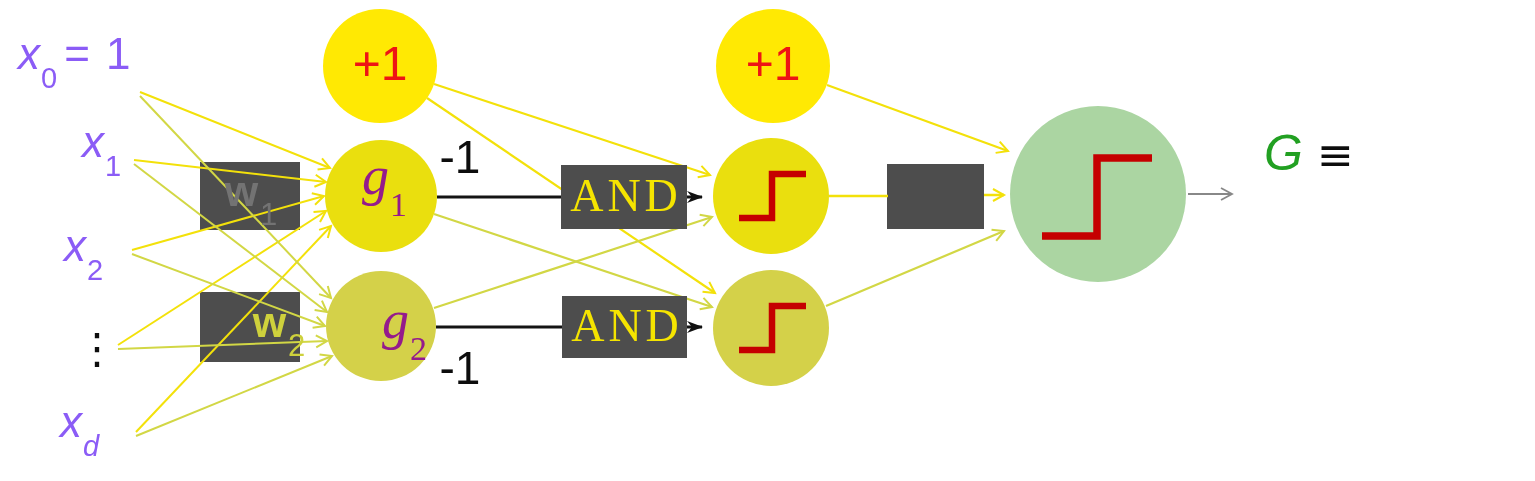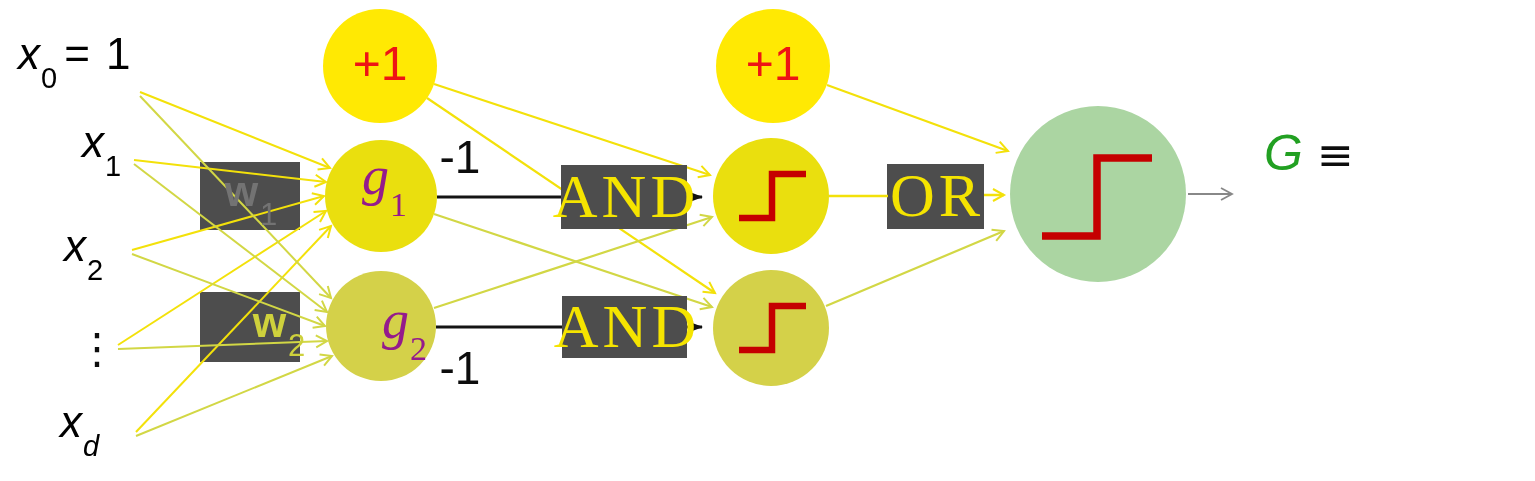--- a/index.html
+++ b/index.html
@@ -4,36 +4,36 @@
 <style>
   html,body{margin:0;padding:0;background:#fff;}
   .stage{
     position:relative;width:1535px;height:481px;background:#ffffff;
     font-family:"Liberation Sans",sans-serif;overflow:hidden;
   }
   .stage svg{position:absolute;left:0;top:0;}
   .lbl{position:absolute;white-space:nowrap;line-height:1;color:#111;}
   .center{transform:translate(-50%,-50%);}
   
-  .input-lbl{font-size:44px;font-style:italic;color:#000000;}
+  .input-lbl{font-size:44px;font-style:italic;color:#8b5cf6;}
   .input-lbl sub{font-size:29px;font-style:normal;position:relative;top:9px;left:1px;}
   .input-lbl sub.it{font-style:italic;}
   .input-lbl .suffix{font-style:normal;margin-left:8px;letter-spacing:2px;}
   .dots-lbl{font-family:"DejaVu Sans",sans-serif;font-size:42px;color:#0d0d0d;}
   
   .bias-lbl{font-size:48px;color:#ee1414;}
   
   .g-lbl{font-family:"Liberation Serif",serif;font-style:italic;font-size:54px;color:#941b8c;}
   .g-lbl sub{font-size:34px;font-style:normal;position:relative;top:10px;left:1px;}
   
   .w-lbl{font-size:43px;font-weight:bold;color:#737373;}
   .w-lbl sub{font-size:31px;font-weight:normal;position:relative;top:9px;left:2px;}
   .w-lbl.w2{color:#ced13c;margin-left:28px;}
   
-  .gate-lbl{font-family:"Liberation Serif",serif;font-size:62px;color:#f5e400;letter-spacing:4px;}
+  .gate-lbl{font-family:"Liberation Serif",serif;font-size:46px;color:#f5e400;letter-spacing:4px;}
   
   .neg-lbl{font-size:46px;color:#0d0d0d;}
   
   .out1{font-size:50px;}
   .out1 .gname{font-style:italic;color:#22a022;}
   .out1 .equiv{font-family:"DejaVu Sans",sans-serif;color:#0d0d0d;font-size:44px;margin-left:14px;}
   .out2{font-family:"Liberation Serif",serif;font-size:44px;color:#0d0d0d;}
   .out2 .fn{letter-spacing:3px;}
   .out2 .paren{font-size:52px;position:relative;top:2px;}
   .out2 .gi{font-style:italic;color:#941b8c;font-size:48px;}
@@ -133,19 +133,18 @@
   <div class="lbl center bias-lbl" style="left:773px;top:64px">+1</div>
 
   <div class="lbl center g-lbl" style="left:384px;top:180px"><span>g</span><sub>1</sub></div>
   <div class="lbl center g-lbl" style="left:404px;top:324px"><span>g</span><sub>2</sub></div>
 
   <div class="lbl center neg-lbl" style="left:460px;top:157px">-1</div>
   <div class="lbl center neg-lbl" style="left:460px;top:368px">-1</div>
 
   <div class="lbl center gate-lbl" style="left:626px;top:196px">AND</div>
   <div class="lbl center gate-lbl" style="left:627px;top:326px">AND</div>
-  <div class="lbl center gate-lbl" style="left:937px;top:195px">OR</div>
 
   <div class="lbl out1" style="left:1264px;top:128px">
     <span class="gname">G</span><span class="equiv">≡</span>
   </div>
 
 </div>
 
 </body></html>

